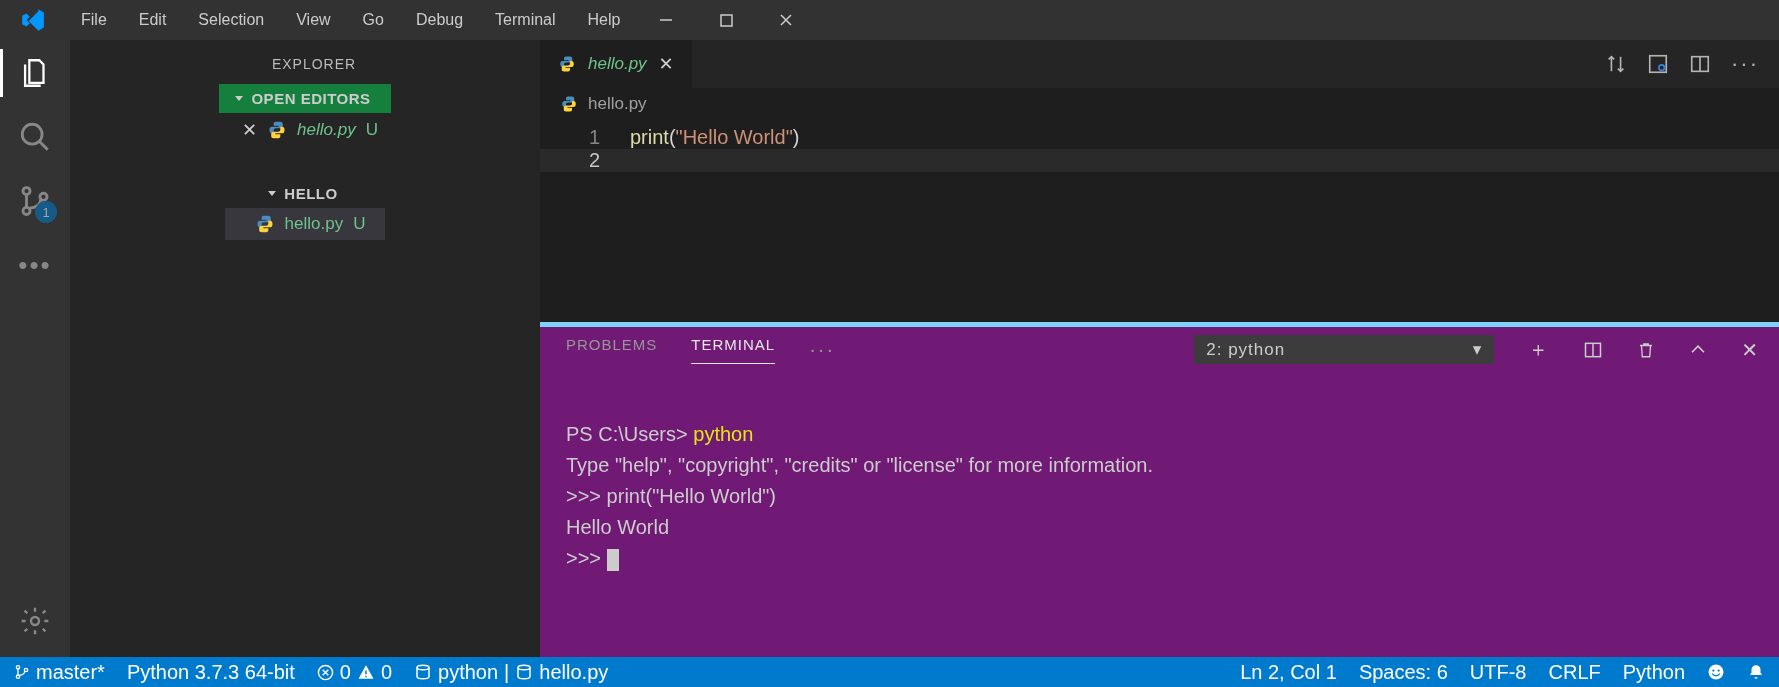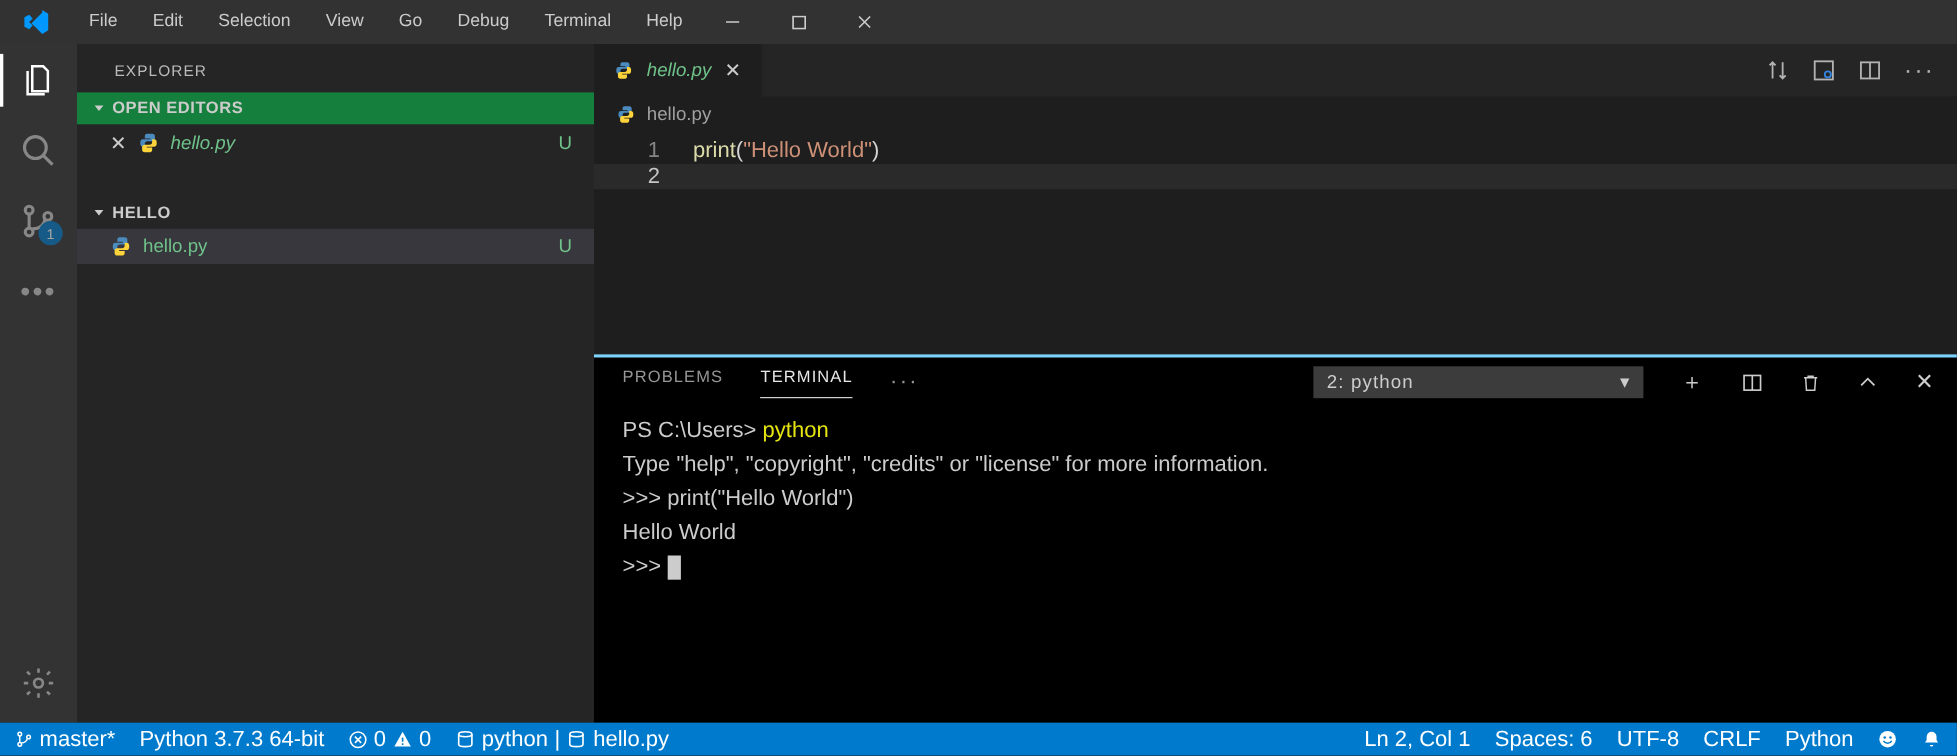--- a/index.html
+++ b/index.html
@@ -11,21 +11,21 @@
 .titlebar .spacer{flex:1;text-align:center;}
 .titlebar .win-controls{display:flex;}
 .titlebar .win-btn{width:60px;height:40px;display:flex;align-items:center;justify-content:center;font-size:16px;}
 .main{flex:1;display:flex;min-height:0;}
 .activity-bar{width:70px;background:#333333;display:flex;flex-direction:column;align-items:center;padding-top:15px;gap:28px;}
 .activity-bar .act{width:36px;height:36px;display:flex;align-items:center;justify-content:center;opacity:.55;position:relative;}
 .activity-bar .act.active{opacity:1;}
 .activity-bar .act.active::before{content:"";position:absolute;left:-17px;top:-6px;bottom:-6px;width:3px;background:#fff;}
 .activity-bar .badge{position:absolute;bottom:-4px;right:-4px;background:#007acc;color:#fff;border-radius:50%;width:22px;height:22px;font-size:13px;display:flex;align-items:center;justify-content:center;}
 .activity-bar .spacer{flex:1;}
-.sidebar{width:470px;background:#252526;display:flex;flex-direction:column;color:#ccc;}
+.sidebar{width:470px;background:#252526;display:flex;flex-direction:column;color:#ccc;align-items:center;}
 .sidebar .title{padding:16px 16px 12px 34px;font-size:14px;letter-spacing:1px;color:#bbb;}
 .sidebar .section{padding:6px 20px 6px 14px;font-size:15px;font-weight:700;color:#ccc;display:flex;align-items:center;gap:6px;letter-spacing:.5px;}
 .sidebar .section:nth-of-type(2){background:#15803d;}
 .sidebar .file-row{display:flex;align-items:center;padding:6px 20px 6px 30px;font-size:17px;gap:10px;}
 .sidebar .file-row .fname{color:#6fc28a;font-style:italic;}
 .sidebar .file-row.ws .fname{font-style:normal;}
 .sidebar .file-row .badge-u{margin-left:auto;color:#6fc28a;font-weight:400;}
 .sidebar .file-row.ws{background:#37373d;}
 .editor-side{flex:1;display:flex;flex-direction:column;min-width:0;}
 .tabbar{height:48px;background:#252526;display:flex;align-items:stretch;}
@@ -35,21 +35,21 @@
 .tabbar .right-actions .ra{opacity:.85;}
 .breadcrumb{background:#1e1e1e;padding:6px 20px;display:flex;align-items:center;gap:10px;color:#a0a0a0;font-size:17px;}
 .code-area{flex:1;background:#1e1e1e;font-family:Consolas,monospace;font-size:20px;padding-top:6px;position:relative;}
 .code-line{display:flex;}
 .gutter{width:90px;text-align:right;padding-right:30px;color:#858585;}
 .gutter.active{color:#c6c6c6;}
 .code-line.active-line{background:#2a2a2a;}
 .tok-fn{color:#dcdcaa;}
 .tok-str{color:#ce9178;}
 .tok-par{color:#d4d4d4;}
-.panel{background:#000000;border-top:3px solid #7dd3fc;display:flex;flex-direction:column;height:335px;}
+.panel{background:#701a75;border-top:5px solid #7dd3fc;display:flex;flex-direction:column;height:335px;gap:41px;}
 .panel-tabs{display:flex;align-items:center;padding:8px 20px 0 26px;gap:34px;color:#969696;font-size:15px;letter-spacing:1px;}
 .panel-tabs .ptab.active{color:#e7e7e7;border-bottom:1px solid #e7e7e7;padding-bottom:10px;}
 .panel-tabs .ptab{padding-bottom:10px;}
 .panel-tabs .dots{font-size:20px;letter-spacing:2px;}
 .panel-tabs .spacer{flex:1;}
 .panel-tabs .dd{background:#3c3c3c;color:#ccc;padding:4px 12px;font-size:17px;min-width:300px;display:flex;align-items:center;}
 .panel-tabs .dd .arrow{margin-left:auto;}
 .panel-tabs .pact{color:#ccc;font-size:20px;}
 .terminal{flex:1;padding:14px 26px;font-family:Consolas,monospace;font-size:20px;color:#ccc;line-height:1.55;}
 .terminal .cmd{color:#e5e510;}

